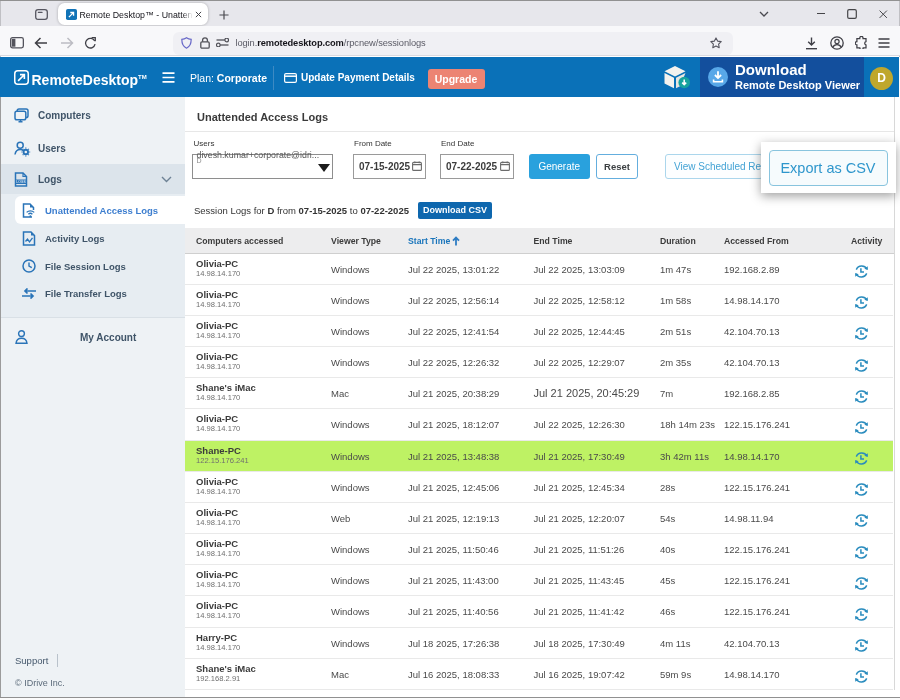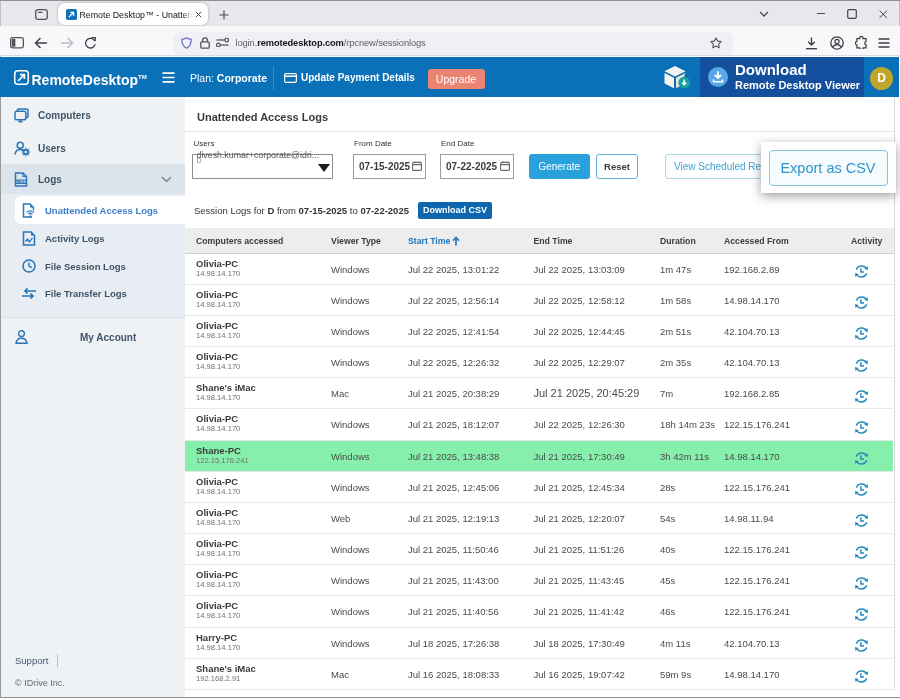--- a/index.html
+++ b/index.html
@@ -114,21 +114,21 @@
 <svg class="abs" style="left:162px;top:72px;" width="13" height="11" viewBox="0 0 13 11">
       <path d="M0.5 1.2 H12.5 M0.5 5.5 H12.5 M0.5 9.8 H12.5" stroke="#fff" stroke-width="1.7"></path>
     </svg>
 <div class="abs" style="left:190px;top:71.5px;color:#fff;font-size:10.5px;line-height:12px;">Plan: <b>Corporate</b></div>
 <svg class="abs" style="left:284px;top:72.5px;" width="13" height="10" viewBox="0 0 13 10">
       <rect x="0.6" y="0.6" width="11.8" height="8.8" rx="1.4" fill="none" stroke="#fff" stroke-width="1.2"></rect>
       <path d="M0.6 3.2 H12.4" stroke="#fff" stroke-width="1.5"></path>
     </svg>
 <div class="abs" style="left:301px;top:71.5px;color:#fff;font-size:10px;line-height:12px;font-weight:bold;">Update Payment Details</div>
 <div class="abs" style="left:273px;top:66px;width:1px;height:24px;background:#3d8ac3;"></div>
-<div class="abs" style="left:427.5px;top:68.5px;width:57px;height:20.5px;background:#ec8473;border-radius:3px;color:#fff;font-size:10.5px;font-weight:normal;text-align:center;line-height:20.5px;">Upgrade</div>
+<div class="abs" style="left:427.5px;top:68.5px;width:57px;height:20.5px;background:#ec8473;border-radius:3px;color:#fff;font-size:10.5px;font-weight:bold;text-align:center;line-height:20.5px;">Upgrade</div>
 
 <svg class="abs" style="left:663px;top:65px;" width="27" height="25" viewBox="0 0 27 25">
       <path d="M12 1 L22.5 6.2 L12 11.4 L1.5 6.2 Z" fill="#f4f2ee"></path>
       <path d="M1.5 8 L11 12.7 V23.2 L1.5 18.5 Z" fill="#f4f2ee"></path>
       <path d="M22.5 8 L13 12.7 V23.2 L17 21.2" fill="#e8e5e0"></path>
       <circle cx="21.2" cy="17.5" r="5.8" fill="#16a39e"></circle>
       <path d="M21.2 14.4 V19.4 M19.2 17.6 L21.2 19.6 L23.2 17.6" fill="none" stroke="#fff" stroke-width="1.5"></path>
     </svg>
 <div class="abs" style="left:700px;top:57px;width:164px;height:40px;background:#134f9d;"></div>
 <svg class="abs" style="left:708px;top:67px;" width="20" height="20" viewBox="0 0 20 20">
@@ -354,21 +354,21 @@
 <svg width="15" height="15" viewBox="0 0 15 15" style="position:absolute;left:669px;top:10.5px;">
         <g fill="none" stroke="#2a8cbe" stroke-width="1.5">
           <path d="M12.9 5.1 A5.9 5.9 0 0 0 2.3 5.6"></path>
           <path d="M2.1 9.9 A5.9 5.9 0 0 0 12.7 9.4"></path>
           <path d="M6.9 4.2 V7.9 H10"></path>
         </g>
         <path d="M13.7 2.2 L13.9 6.1 L10.3 4.7 Z" fill="#2a8cbe"></path>
         <path d="M1.3 12.8 L1.1 8.9 L4.7 10.3 Z" fill="#2a8cbe"></path>
       </svg>
     </div>
-<div style="position:absolute;left:185px;top:440.5px;width:708px;height:31.17px;border-bottom:1px solid #e9e9e9;background:#86efac;">
+<div style="position:absolute;left:185px;top:440.5px;width:708px;height:31.17px;border-bottom:1px solid #e9e9e9;background:#bef264;">
 <div style="position:absolute;left:11px;top:4px;font-size:9.5px;line-height:11px;font-weight:bold;color:#3b3b3b;">Shane-PC</div>
 <div style="position:absolute;left:11px;top:15px;font-size:7.6px;line-height:9px;color:#6f6f6f;">122.15.176.241</div>
 <div style="position:absolute;left:146px;top:10px;font-size:9.5px;line-height:11px;color:#4a4a4a;">Windows</div>
 <div style="position:absolute;left:223px;top:10px;font-size:9.5px;line-height:11px;color:#4a4a4a;">Jul 21 2025, 13:48:38</div>
 <div style="position:absolute;left:348.5px;top:10px;font-size:9.5px;line-height:11px;color:#4a4a4a;">Jul 21 2025, 17:30:49</div>
 <div style="position:absolute;left:475px;top:10px;font-size:9.5px;line-height:11px;color:#4a4a4a;">3h 42m 11s</div>
 <div style="position:absolute;left:539px;top:10px;font-size:9.5px;line-height:11px;color:#4a4a4a;">14.98.14.170</div>
 <svg width="15" height="15" viewBox="0 0 15 15" style="position:absolute;left:669px;top:10.5px;">
         <g fill="none" stroke="#2a8cbe" stroke-width="1.5">
           <path d="M12.9 5.1 A5.9 5.9 0 0 0 2.3 5.6"></path>

